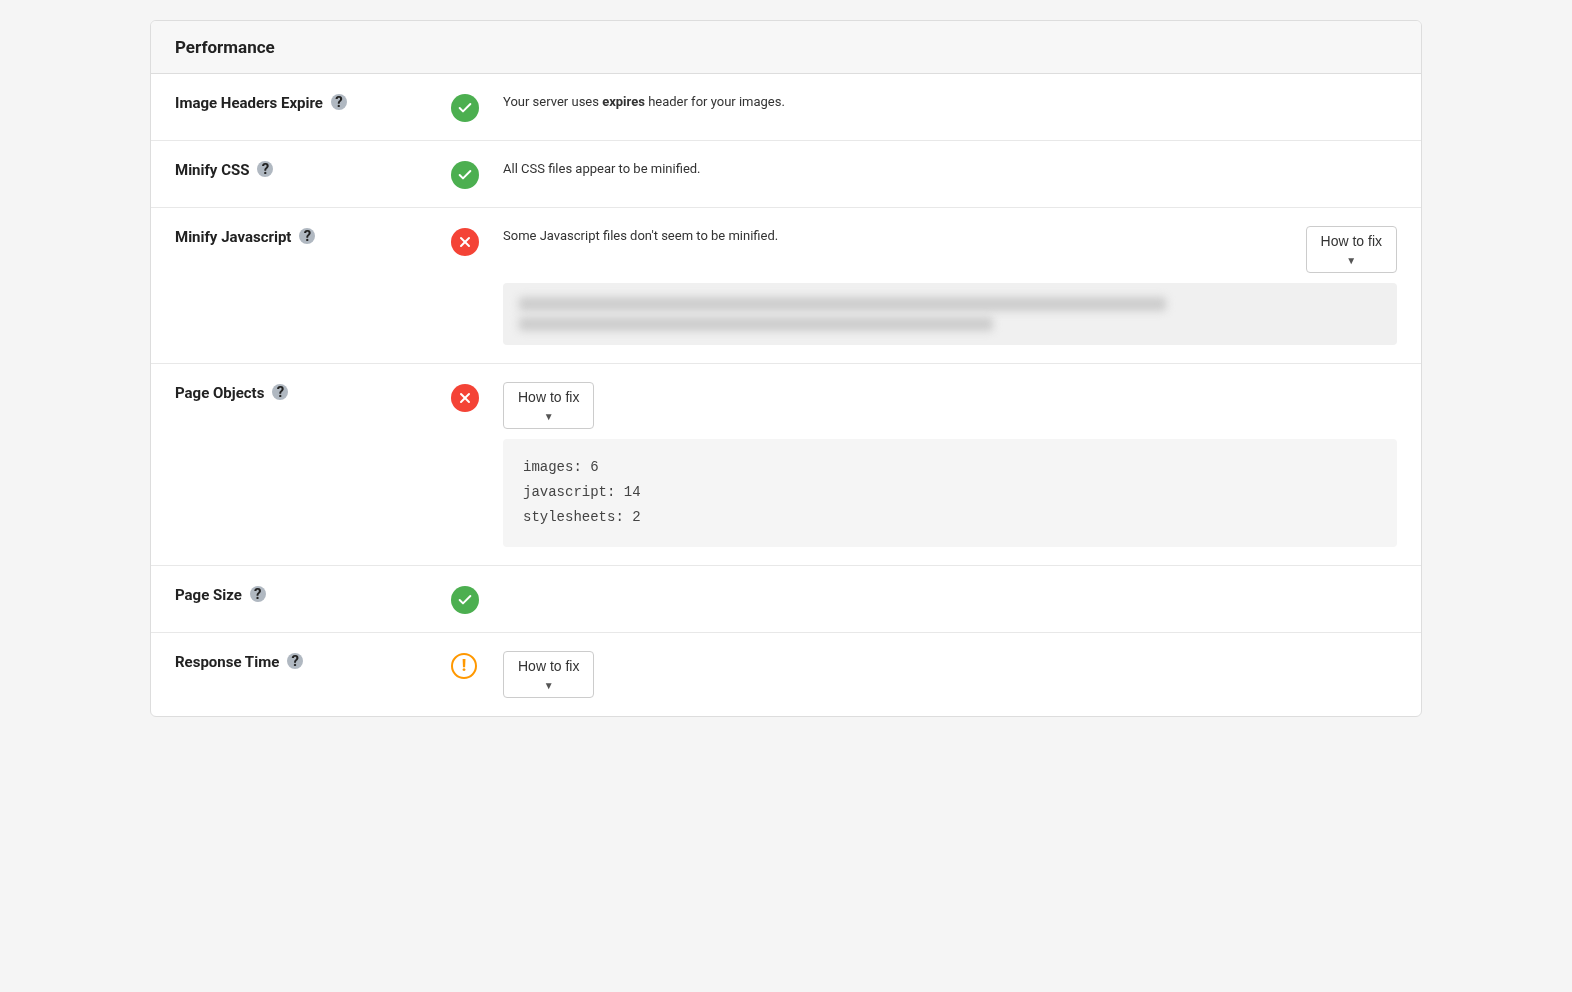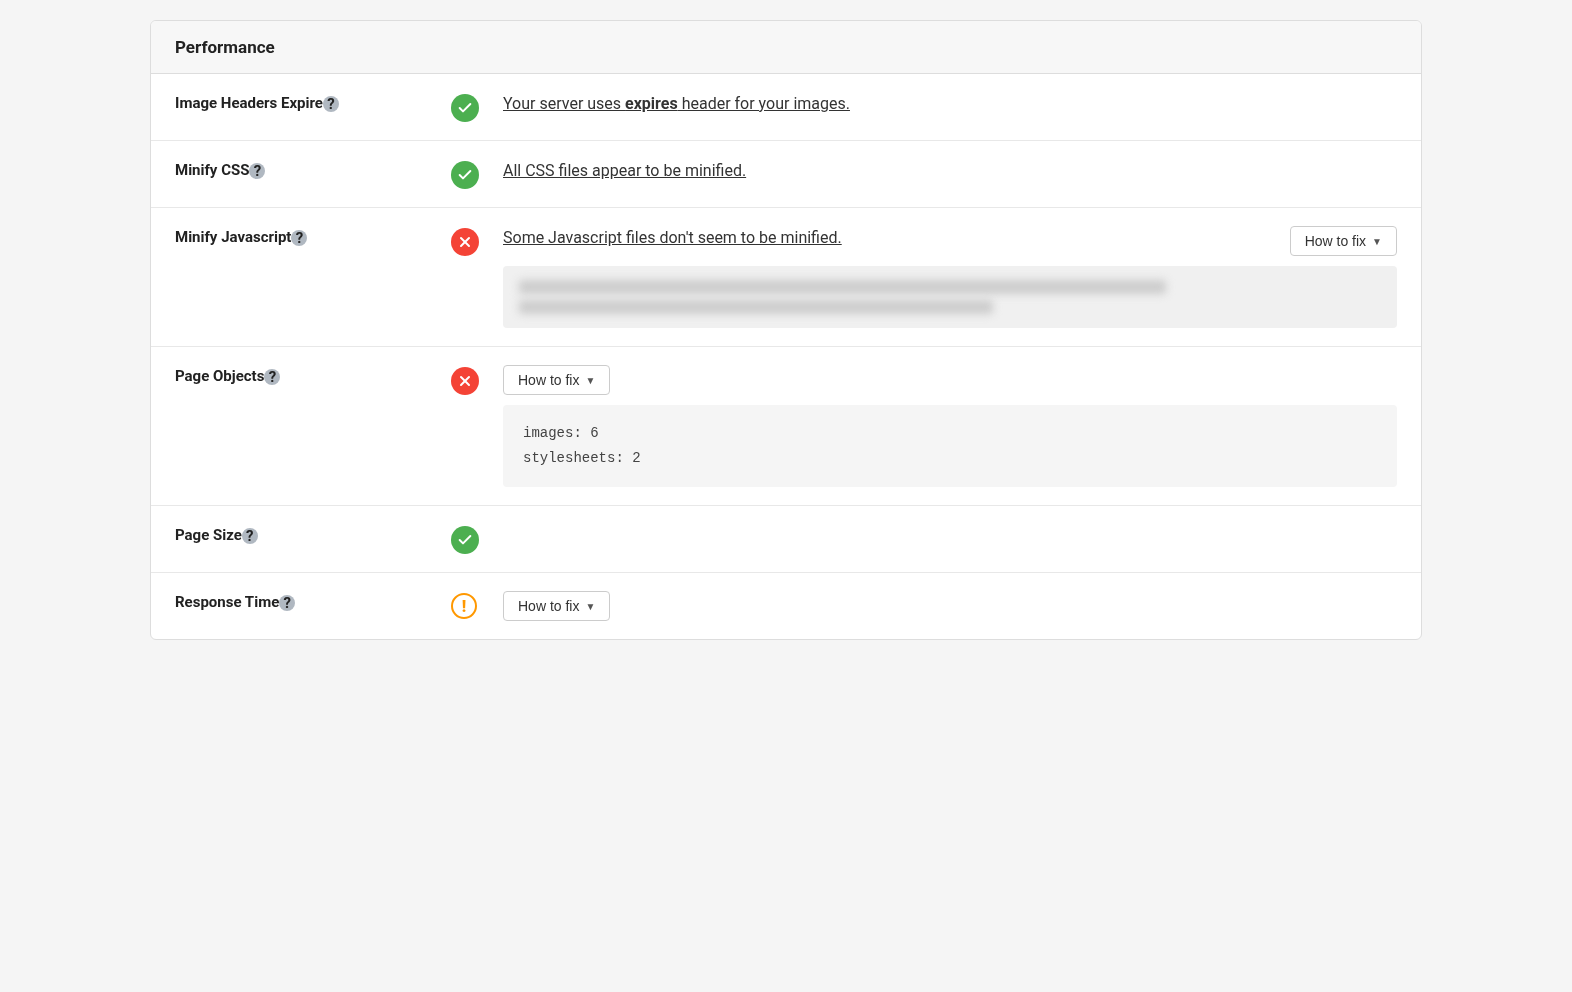--- a/index.html
+++ b/index.html
@@ -31,21 +31,22 @@
     .row {
       border-bottom: 1px solid #e8e8e8;
       display: flex;
       align-items: flex-start;
       padding: 18px 24px;
       gap: 16px;
     }
     .row:last-child { border-bottom: none; }
     .row-label {
       display: flex;
-      align-items: flex-end;
+      align-items: flex-start;
+      gap: 8px;
       min-width: 260px;
       padding-top: 2px;
     }
     .row-label span {
       font-weight: 700;
       font-size: 15px;
       color: #222;
     }
     .help-icon {
       width: 16px;
@@ -86,39 +87,39 @@
       flex-direction: column;
       gap: 10px;
     }
     .row-main {
       display: flex;
       align-items: flex-start;
       justify-content: space-between;
       gap: 16px;
     }
     .row-text {
-      font-size: 16px;
+      font-size: 13px;
       color: #333;
       line-height: 1.5;
-      text-decoration: underline;
     }
     .row-text strong { font-weight: 700; }
     .how-to-fix-btn {
       display: flex;
       align-items: center;
       gap: 6px;
       padding: 6px 14px;
       border: 1px solid #ccc;
       border-radius: 4px;
       background: #fff;
       font-size: 14px;
       color: #333;
       cursor: pointer;
       white-space: nowrap;
       flex-shrink: 0;
+      flex-direction: column;
     }
     .chevron-down {
       font-size: 10px;
       color: #555;
     }
     .detail-box {
       background: #f5f5f5;
       border-radius: 4px;
       padding: 16px 20px;
       font-family: "Courier New", Courier, monospace;
@@ -243,20 +244,21 @@
         </div>
         <div class="row-content">
           <div class="row-main">
             <button class="how-to-fix-btn">
               <span>How to fix</span>
               <span class="chevron-down">▼</span>
             </button>
           </div>
           <div class="detail-box">
             <div>images: 6</div>
+            <div>javascript: 14</div>
             <div>stylesheets: 2</div>
           </div>
         </div>
       </div>
       <div class="row">
         <div class="row-label">
           <span>Page Size</span>
           <span class="help-icon">?</span>
         </div>
         <div class="icon-area">

